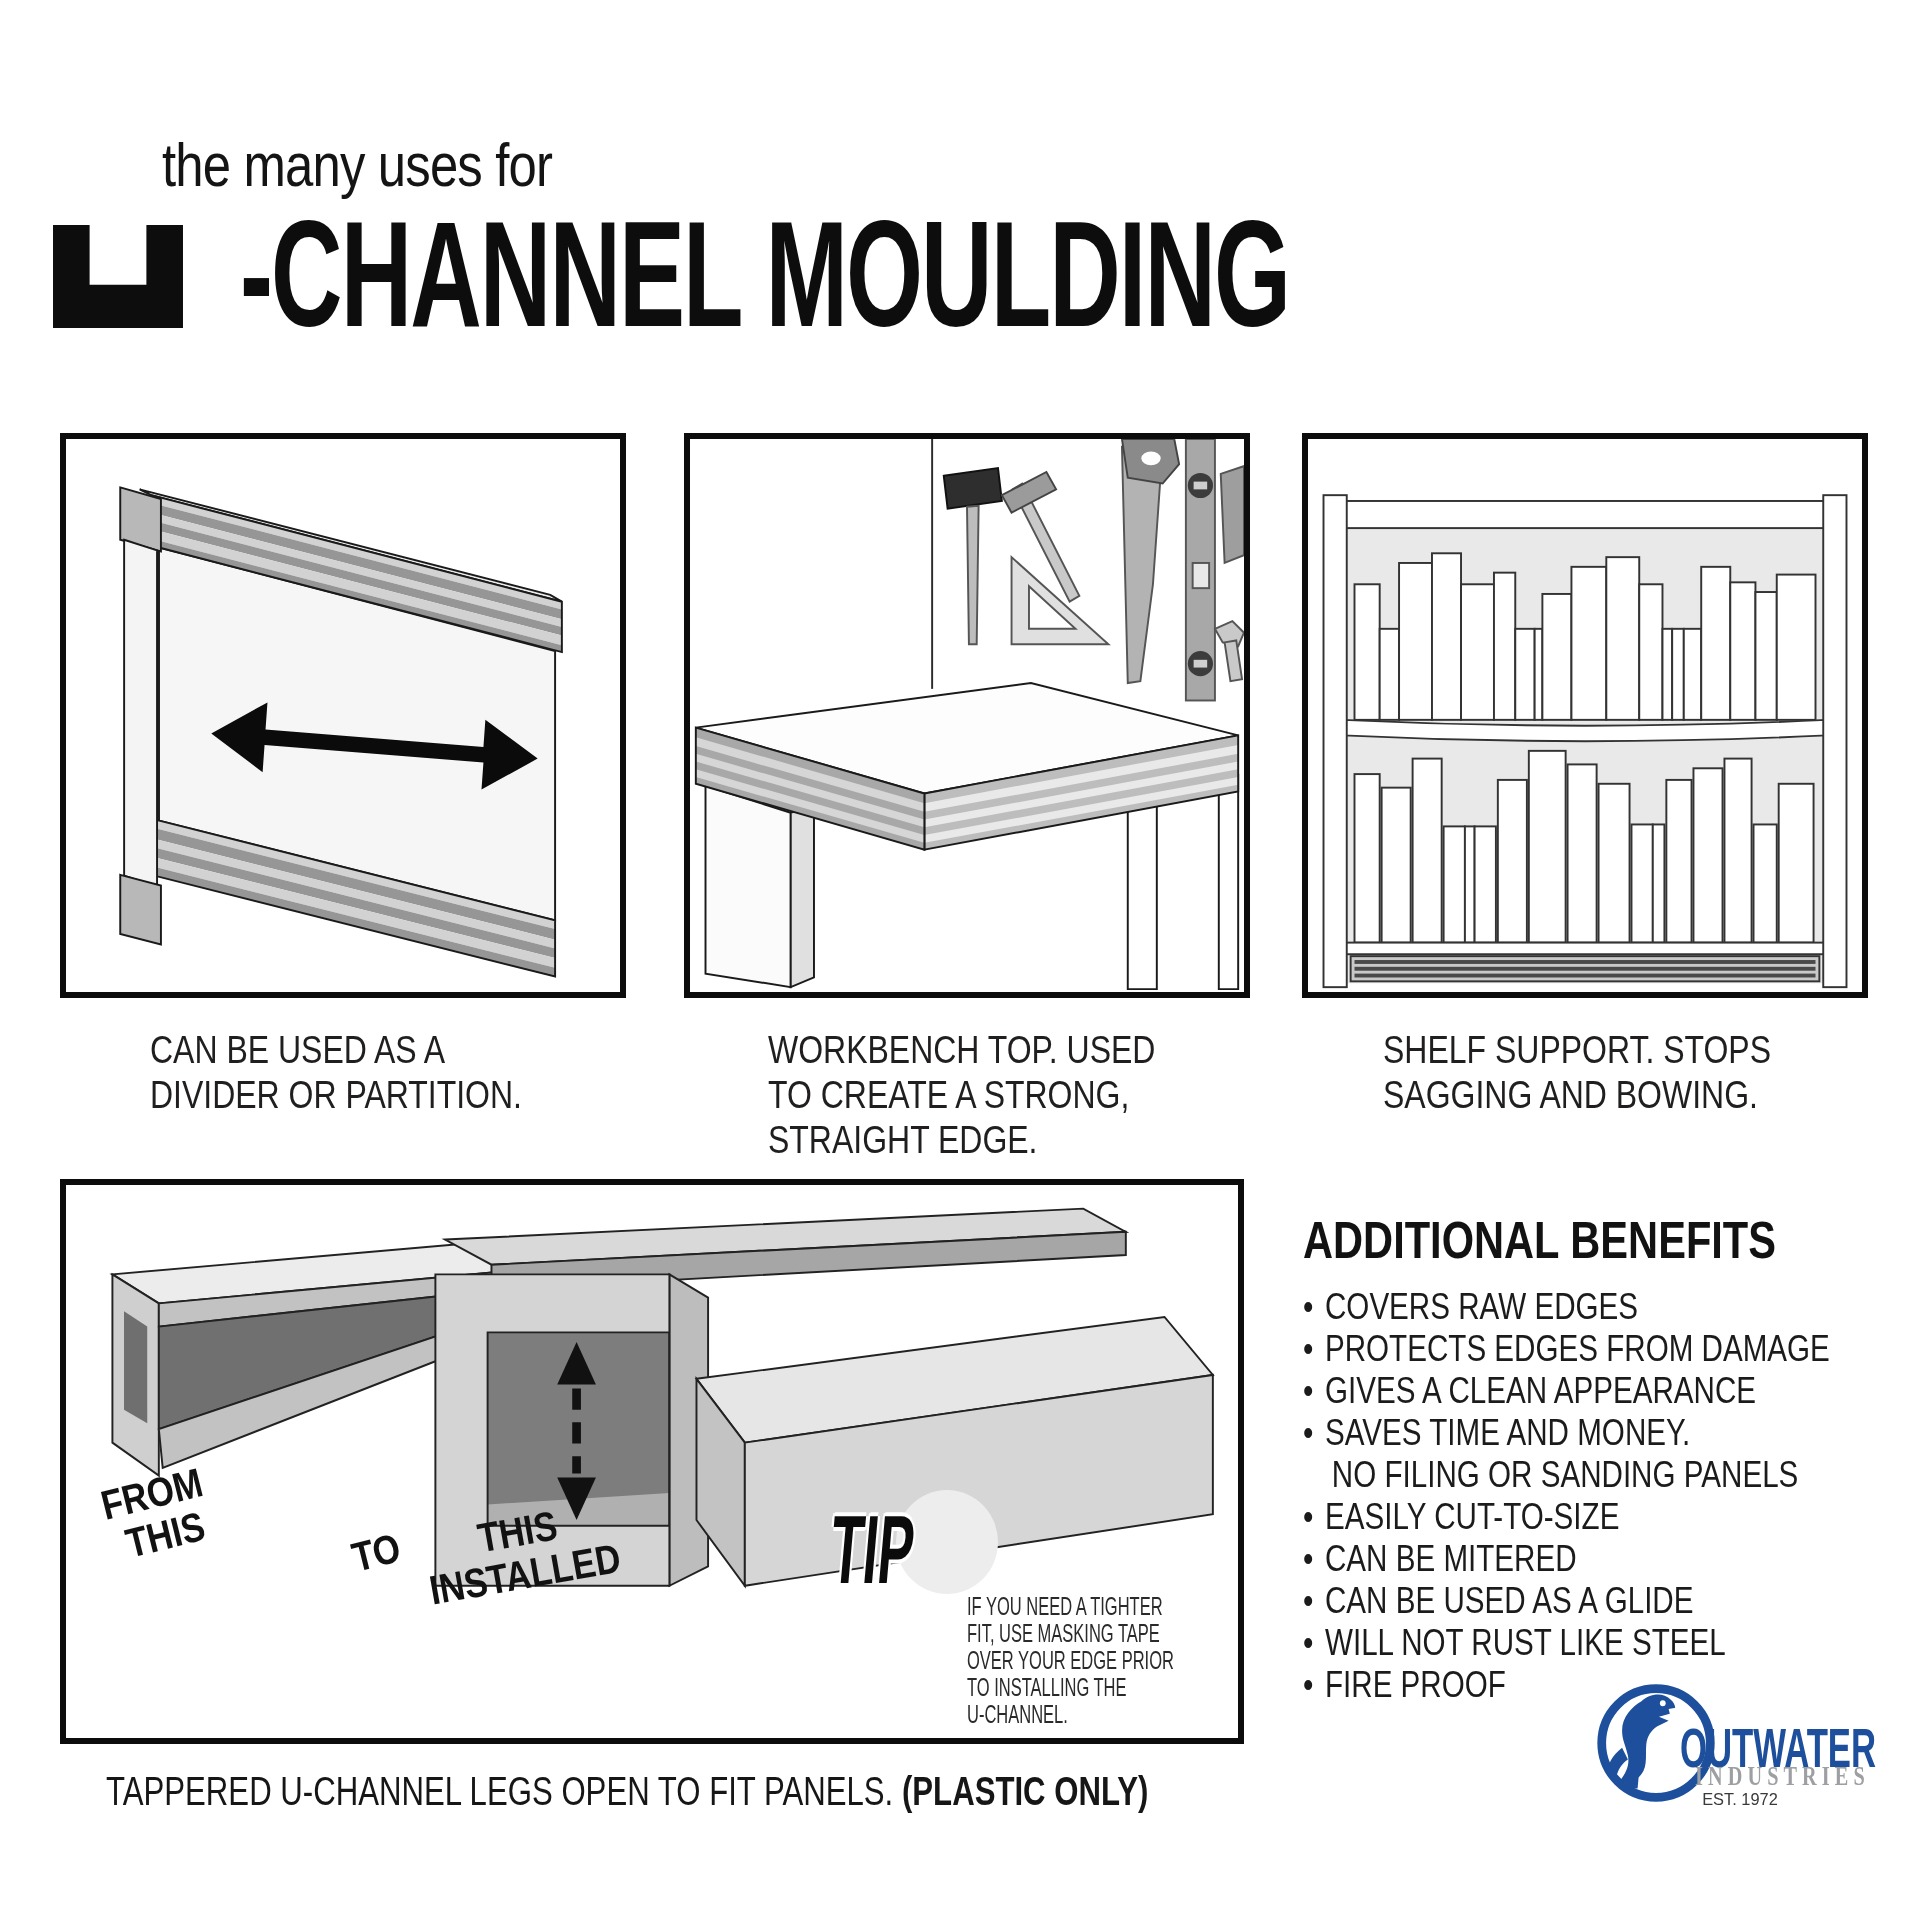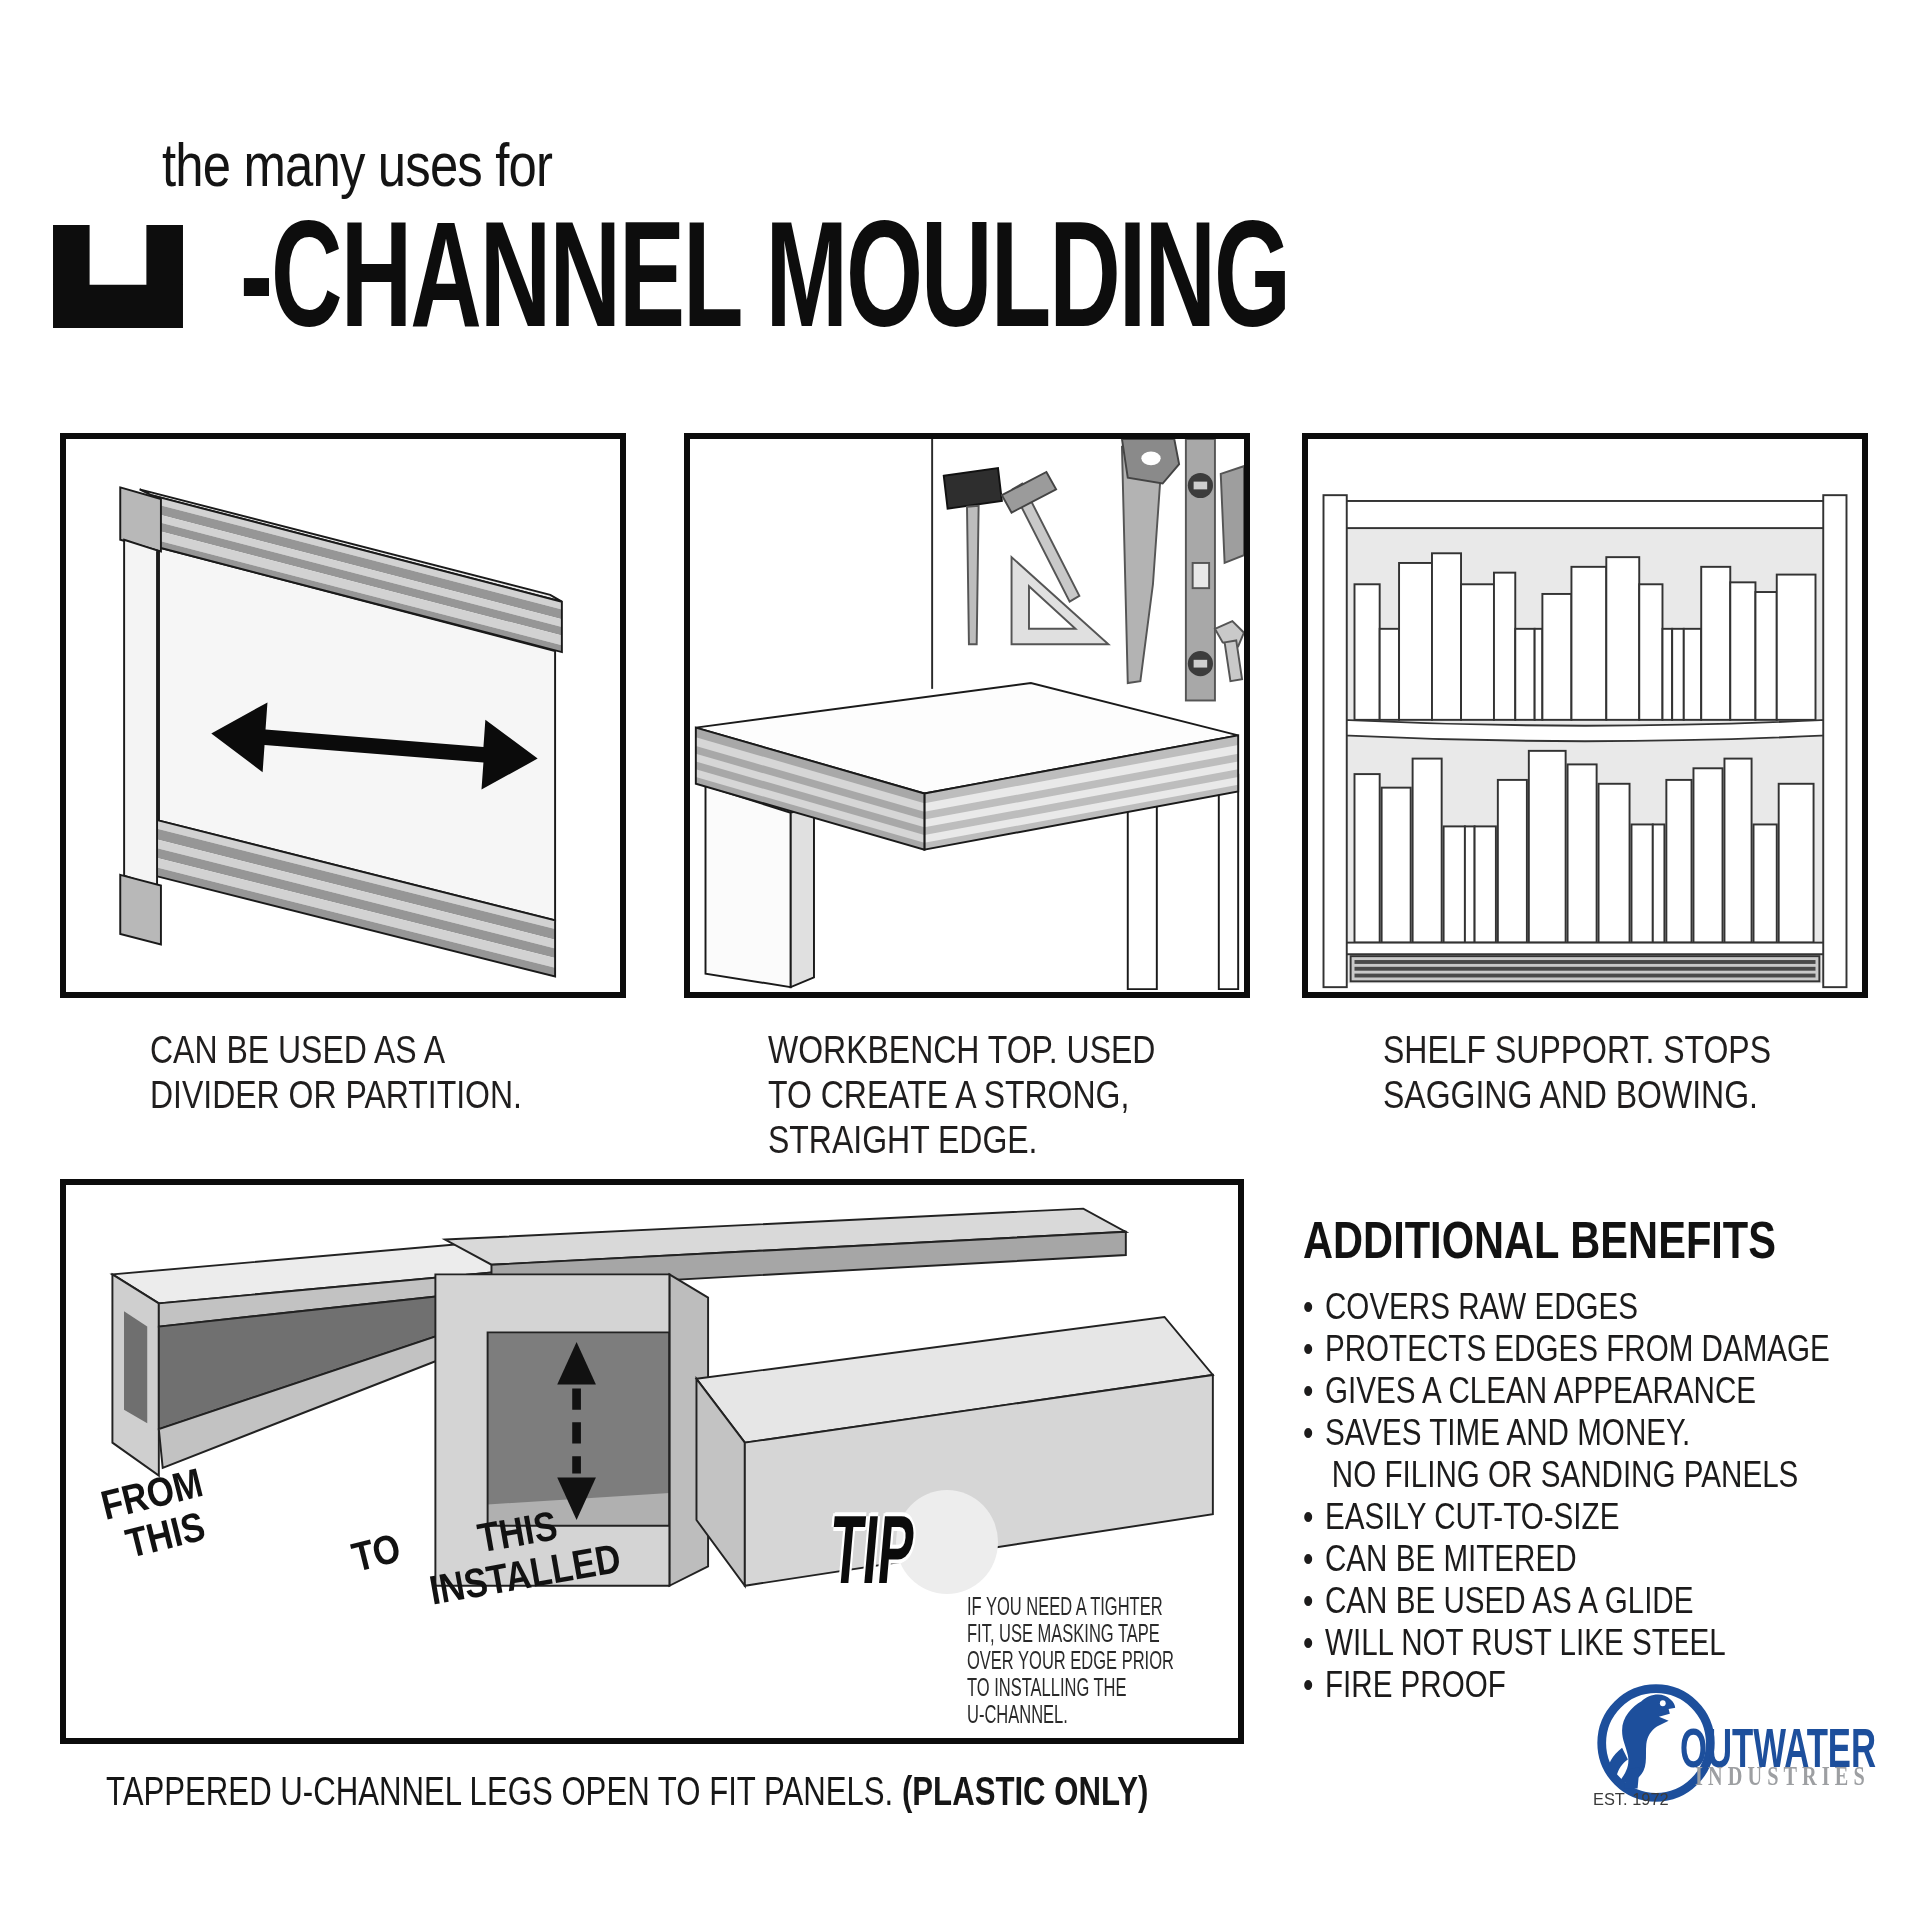--- a/index.html
+++ b/index.html
@@ -43,21 +43,21 @@
   .ben-list li.b::before{content:"\2022";margin-right:14.5px;}
   .ben-list li.cont{padding-left:36px;}
   
   .logo{left:1593px;top:1640px;width:299px;height:140px;}
   .logo-badge{position:absolute;left:0;top:0;width:126px;height:126px;}
   .logo-name{position:absolute;left:87px;top:35px;font-size:56px;font-weight:700;color:#1d4f9c;
              transform:scaleX(0.62);transform-origin:left top;white-space:nowrap;}
   .logo-sub{position:absolute;left:102px;top:81px;font-family:"Liberation Serif",serif;font-size:27px;
             font-weight:700;letter-spacing:6.8px;color:#9d9fa2;transform:scaleX(0.75);
             transform-origin:left top;white-space:nowrap;}
-  .logo-est{position:absolute;left:0;top:110px;width:294px;text-align:left;font-size:16.4px;color:#3a3a3a;}
+  .logo-est{position:absolute;left:0;top:110px;width:294px;text-align:center;font-size:16.4px;color:#3a3a3a;}
 </style>
 </head>
 <body>
 
 <div class="canvas">
 
   <div class="abs eyebrow">the many uses for</div>
   <div class="abs big-title">
     <svg class="u-glyph" viewBox="0 0 135 107">
       <path d="M0,0 H38 V62 H97 V0 H135 V107 H0 Z" fill="#0d0d0d"></path>

